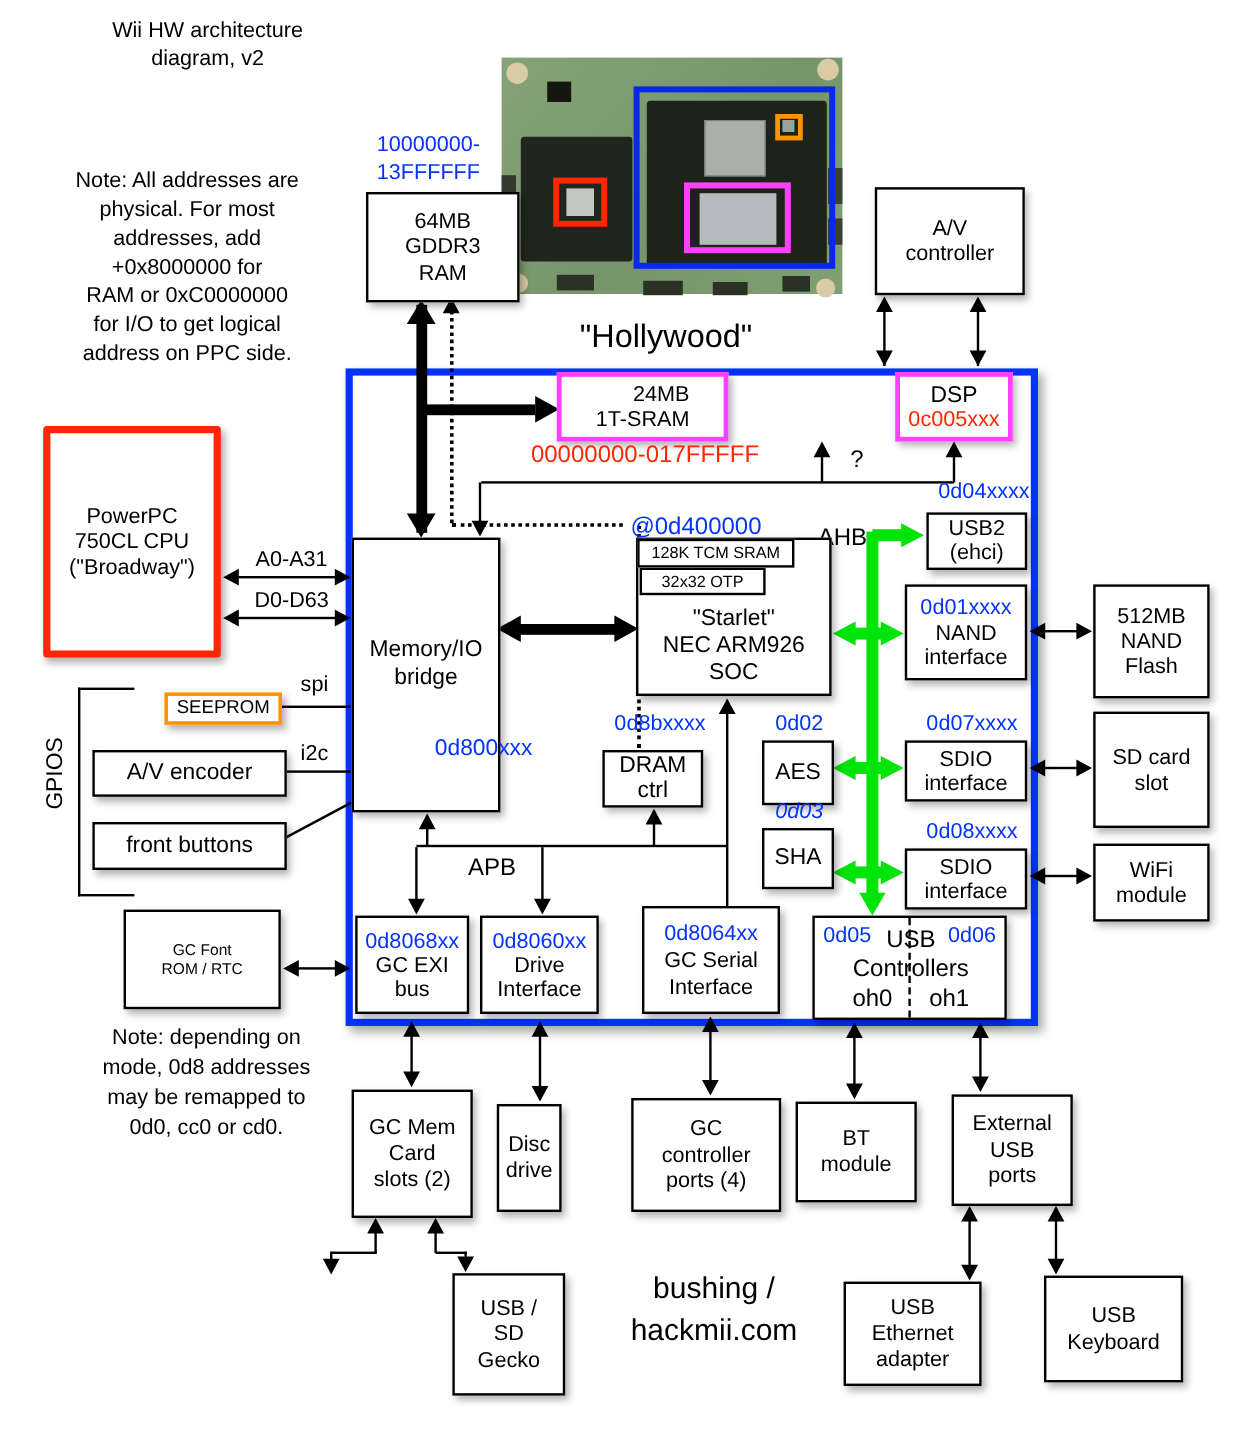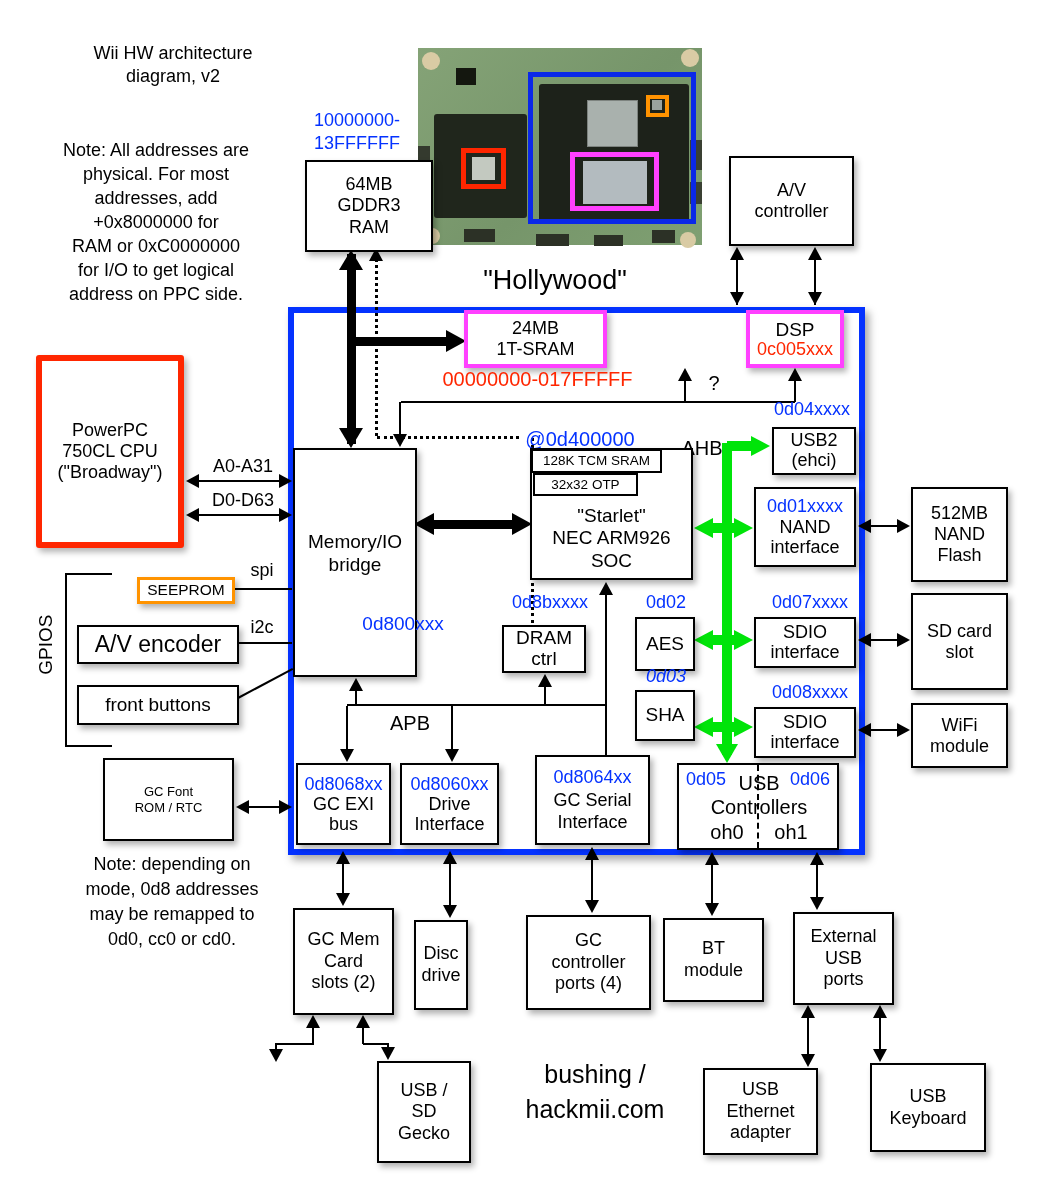--- a/index.html
+++ b/index.html
@@ -8,21 +8,21 @@
   html,body{margin:0;padding:0;background:#fff;}
   #stage{position:relative;width:1040px;height:1200px;background:#fff;overflow:hidden;
          font-family:"Liberation Sans",sans-serif;color:#000;}
   .t{position:absolute;white-space:pre-line;text-align:center;line-height:1.22;}
   .box{position:absolute;box-sizing:border-box;background:#fff;border:2px solid #000;
        box-shadow:3px 4px 6px rgba(0,0,0,.30);display:flex;flex-direction:column;
        align-items:center;justify-content:center;text-align:center;white-space:pre-line;
        font-size:18px;line-height:1.18;}
   .noflex{display:block;padding-left:15px;}
   .b-red{border:6px solid var(--red);border-radius:3px;}
-  .b-mag{border:4px solid var(--magenta);}
+  .b-mag{border:4px solid var(--magenta);text-align:right;}
   .b-org{border:3px solid var(--orange);}
   .b-blue{border:6px solid var(--blue);box-shadow:4px 5px 8px rgba(0,0,0,.35);}
   .blue{color:var(--blue);}
   .redt{color:var(--red);}
   .hl,.vl{position:absolute;background:#000;}
   .ghl,.gvl{position:absolute;background:var(--green);}
   .dh{position:absolute;border-top:3px dotted #000;}
   .dv{position:absolute;border-left:3px dotted #000;}
   .dashv{position:absolute;border-left:2px dashed #000;}
   .au,.ad,.al,.ar,.gad,.gal,.gar{position:absolute;width:0;height:0;}
@@ -65,21 +65,21 @@
     <div class="ph" style="left:43px;top:100px;width:45px;height:41px;border:5px solid var(--red);box-sizing:border-box;"></div>
     <div class="ph" style="left:121px;top:36px;width:150px;height:138px;background:#1d221a;border-radius:3px;"></div>
     <div class="ph" style="left:169px;top:52px;width:49px;height:45px;background:#a9b1ad;border:1px solid #7d837f;"></div>
     <div class="ph" style="left:165px;top:113px;width:64px;height:43px;background:#b3bbbf;"></div>
     <div class="ph" style="left:152px;top:104px;width:89px;height:59px;border:5px solid var(--magenta);box-sizing:border-box;"></div>
     <div class="ph" style="left:234px;top:52px;width:10px;height:10px;background:#9aa29e;"></div>
     <div class="ph" style="left:228px;top:47px;width:23px;height:22px;border:4px solid var(--orange);box-sizing:border-box;"></div>
     <div class="ph" style="left:110px;top:24px;width:168px;height:152px;border:5px solid #0a28e8;box-sizing:border-box;"></div>
   </div>
 
-  <div class="t" style="left:58px;top:14px;width:230px;font-size:18px;line-height:23px;margin-top:28px;">Wii HW architecture
+  <div class="t" style="left:58px;top:14px;width:230px;font-size:18px;line-height:23px;">Wii HW architecture
 diagram, v2</div>
   <div class="t" style="left:20px;top:138px;width:272px;font-size:18px;line-height:24px;">Note: All addresses are
 physical.  For most
 addresses, add
 +0x8000000 for
 RAM or 0xC0000000
 for I/O to get logical
 address on PPC side.</div>
   <div class="t blue" style="left:302px;top:109px;width:110px;font-size:18px;line-height:23px;">10000000-
 13FFFFFF</div>
@@ -269,21 +269,21 @@
 
   <div class="box b-mag" style="left:464px;top:310px;width:143px;height:58px;">24MB
 1T-SRAM</div>
   <div class="t redt" style="left:435px;top:367px;width:205px;font-size:20px;">00000000-017FFFFF</div>
 
   <div class="box b-mag" style="left:746px;top:310px;width:98px;height:58px;line-height:1.05;">
     <span style="font-size:19px;">DSP</span>
     <span class="redt" style="font-size:18px;">0c005xxx</span>
   </div>
 
-  <div class="t blue" style="left:766px;top:399px;width:92px;font-size:18px;">0d04xxxx</div>
+  <div class="t blue" style="left:766px;top:399px;width:92px;font-size:18px;text-align:right;">0d04xxxx</div>
   <div class="box" style="left:772px;top:427px;width:84px;height:48px;line-height:1.1;">USB2
 (ehci)</div>
 
   <div class="t blue" style="left:516px;top:427px;width:128px;font-size:20px;">@0d400000</div>
   <div class="t" style="left:677px;top:436px;width:50px;font-size:20px;">AHB</div>
 
   <div class="box" style="left:530px;top:448px;width:163px;height:132px;justify-content:flex-end;padding-bottom:6px;font-size:19px;">
     <span>"Starlet"
 NEC ARM926
 SOC</span>
@@ -340,21 +340,21 @@
     <div class="dashv" style="left:78px;top:0;height:83px;"></div>
     <span class="t blue" style="left:4px;top:4px;width:46px;font-size:18px;">0d05</span>
     <span class="t" style="left:55px;top:6px;width:50px;font-size:20px;">USB</span>
     <span class="t blue" style="left:106px;top:4px;width:50px;font-size:18px;">0d06</span>
     <span class="t" style="left:28px;top:30px;width:104px;font-size:20px;">Controllers</span>
     <span class="t" style="left:26px;top:55px;width:44px;font-size:20px;">oh0</span>
     <span class="t" style="left:90px;top:55px;width:44px;font-size:20px;">oh1</span>
   </div>
 
   <div class="box b-org" style="left:137px;top:577px;width:98px;height:27px;font-size:15.5px;">SEEPROM</div>
-  <div class="box" style="left:77px;top:625px;width:162px;height:39px;font-size:23px;">A/V encoder</div>
+  <div class="box" style="left:77px;top:625px;width:162px;height:39px;font-size:19px;">A/V encoder</div>
   <div class="box" style="left:77px;top:685px;width:162px;height:40px;font-size:19px;">front buttons</div>
   <div class="box" style="left:103px;top:758px;width:131px;height:83px;font-size:13px;">GC Font
 ROM / RTC</div>
 
   <div class="box" style="left:911px;top:487px;width:97px;height:95px;line-height:1.15;">512MB
 NAND
 Flash</div>
   <div class="box" style="left:911px;top:593px;width:97px;height:97px;line-height:1.15;">SD card
 slot</div>
   <div class="box" style="left:911px;top:703px;width:97px;height:65px;line-height:1.15;">WiFi

